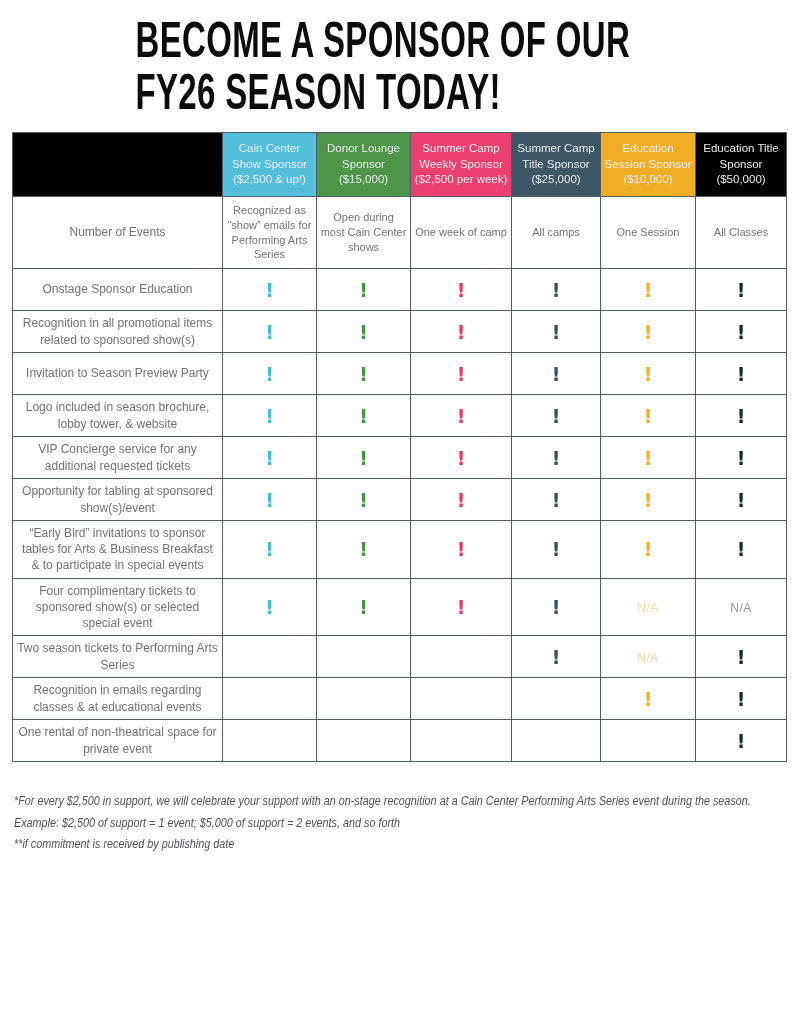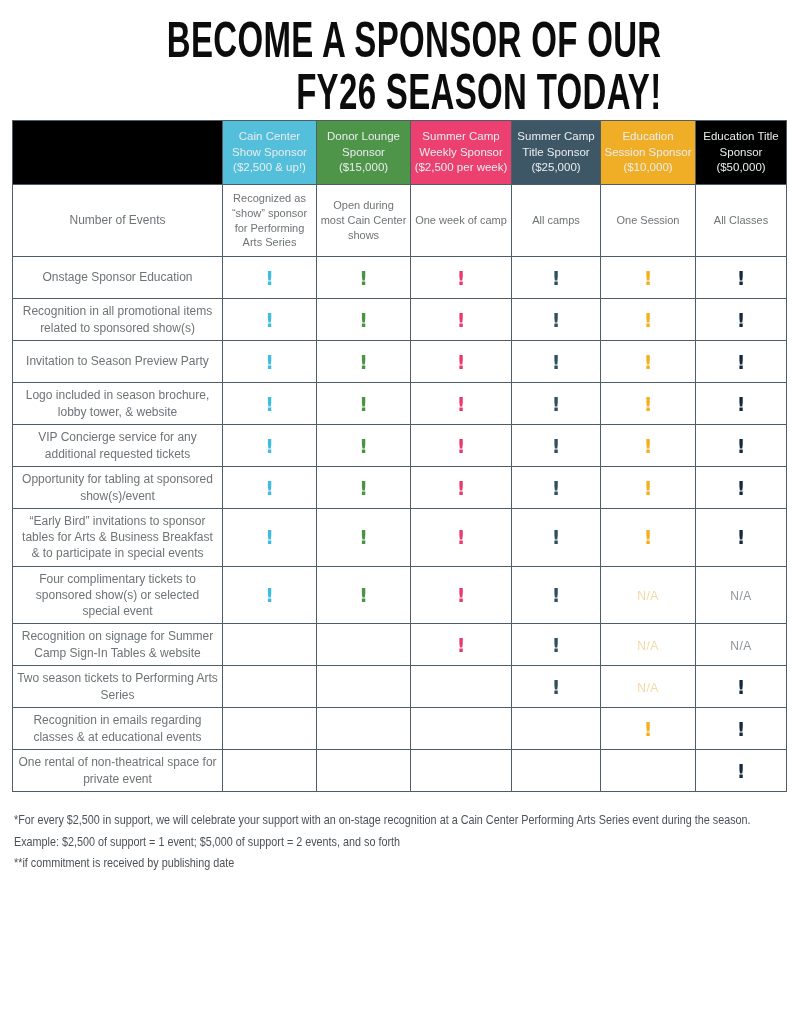--- a/index.html
+++ b/index.html
@@ -6,39 +6,39 @@
   html, body { margin: 0; padding: 0; }
   body {
     width: 797px; height: 1024px;
     background: #ffffff;
     font-family: "Liberation Sans", sans-serif;
     overflow: hidden;
   }
   .page { width: 797px; height: 1024px; position: relative; }
 
   
-  .title { text-align: right; padding-top: 14px; }
+  .title { text-align: left; padding-top: 14px; }
   .title .line {
     display: block;
     font-weight: 800;
     font-size: 50px;
     line-height: 1.04;
     color: #0c0c0c;
     transform: scaleX(0.66);
     transform-origin: center;
     white-space: nowrap;
     letter-spacing: 0.5px;
   }
 
   
   table.sponsor {
     border-collapse: collapse;
     table-layout: fixed;
     width: 774px;
-    margin: 2px 0 0 12px;
+    margin: 14px 0 0 12px;
   }
   table.sponsor th, table.sponsor td {
     border: 1px solid #4e5d66;
     overflow: hidden;
   }
   th.corner { background: #000000; }
   thead th {
     font-weight: 400;
     color: #e9edee;
     font-size: 11.5px;
@@ -66,21 +66,21 @@
   }
   tr.std td { height: 42px; }
   .mark {
     font-weight: 900;
     font-size: 19px;
     font-family: "DejaVu Sans", sans-serif;
   }
   .na { font-size: 12px; letter-spacing: 0.5px; }
 
   
-  .footnotes { margin: 17px 0 0 14px; }
+  .footnotes { margin: 28px 0 0 14px; font-style: italic; }
   .footnotes .fn {
     display: block;
     font-size: 13.5px;
     color: #4b5257;
     line-height: 1.6;
     white-space: nowrap;
     transform: scaleX(0.80);
     transform-origin: left center;
   }
 </style>
@@ -111,21 +111,21 @@
           <th style="background: rgb(78, 149, 73);">Donor Lounge Sponsor ($15,000)</th>
           <th style="background: rgb(236, 64, 112);">Summer Camp Weekly Sponsor ($2,500 per week)</th>
           <th style="background: rgb(62, 87, 102);">Summer Camp Title Sponsor ($25,000)</th>
           <th style="background: rgb(240, 174, 38);">Education Session Sponsor ($10,000)</th>
           <th style="background: #000000;">Education Title Sponsor ($50,000)</th>
         </tr>
       </thead>
     <tbody>
         <tr class="events">
           <td class="rowlabel">Number of Events</td>
-          <td class="cell">Recognized as “show” sponsor for Performing Arts Series</td>
+          <td class="cell">Recognized as “show” emails for Performing Arts Series</td>
           <td class="cell">Open during most Cain Center shows</td>
           <td class="cell">One week of camp</td>
           <td class="cell">All camps</td>
           <td class="cell">One Session</td>
           <td class="cell">All Classes</td>
         </tr>
         <tr class="std">
           <td class="rowlabel">Onstage Sponsor Education</td>
           <td class="cell"><span class="mark" style="color: rgb(63, 188, 223);">!</span></td>
           <td class="cell"><span class="mark" style="color: rgb(74, 147, 67);">!</span></td>
@@ -191,29 +191,20 @@
         <tr class="std">
           <td class="rowlabel">Four complimentary tickets to sponsored show(s) or selected special event</td>
           <td class="cell"><span class="mark" style="color: rgb(63, 188, 223);">!</span></td>
           <td class="cell"><span class="mark" style="color: rgb(74, 147, 67);">!</span></td>
           <td class="cell"><span class="mark" style="color: rgb(233, 58, 108);">!</span></td>
           <td class="cell"><span class="mark" style="color: rgb(49, 80, 95);">!</span></td>
           <td class="cell"><span class="na" style="color: rgb(243, 217, 166);">N/A</span></td>
           <td class="cell"><span class="na" style="color: rgb(143, 148, 153);">N/A</span></td>
         </tr>
         <tr class="std">
-          <td class="rowlabel">Recognition on signage for Summer Camp Sign-In Tables &amp; website</td>
-          <td class="cell"></td>
-          <td class="cell"></td>
-          <td class="cell"><span class="mark" style="color: rgb(233, 58, 108);">!</span></td>
-          <td class="cell"><span class="mark" style="color: rgb(49, 80, 95);">!</span></td>
-          <td class="cell"><span class="na" style="color: rgb(243, 217, 166);">N/A</span></td>
-          <td class="cell"><span class="na" style="color: rgb(143, 148, 153);">N/A</span></td>
-        </tr>
-        <tr class="std">
           <td class="rowlabel">Two season tickets to Performing Arts Series</td>
           <td class="cell"></td>
           <td class="cell"></td>
           <td class="cell"></td>
           <td class="cell"><span class="mark" style="color: rgb(49, 80, 95);">!</span></td>
           <td class="cell"><span class="na" style="color: rgb(243, 217, 166);">N/A</span></td>
           <td class="cell"><span class="mark" style="color: rgb(22, 41, 58);">!</span></td>
         </tr>
         <tr class="std">
           <td class="rowlabel">Recognition in emails regarding classes &amp; at educational events</td>

